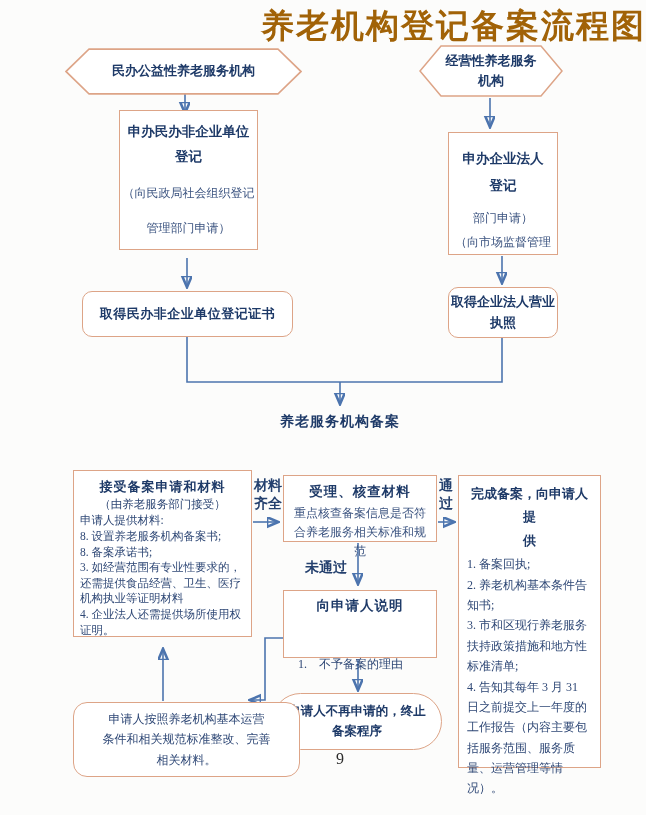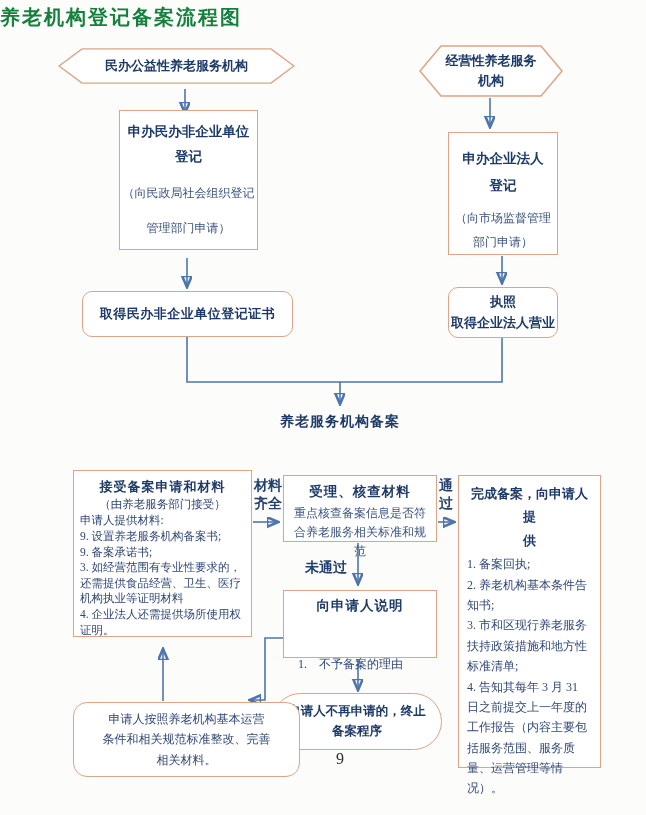--- a/index.html
+++ b/index.html
@@ -3,22 +3,22 @@
 <meta charset="utf-8">
 <style>
   html,body{margin:0;padding:0;background:#e8e8e8;}
   #canvas{
     position:relative;width:646px;height:815px;margin:0 auto;
     background:#fcfcfb;overflow:hidden;
     font-family:"Liberation Serif","DejaVu Serif",serif;
   }
   .abs{position:absolute;box-sizing:border-box;}
   #page-title{
-    top:4px;left:0;width:646px;text-align:left;
-    font-size:20px;font-weight:bold;color:#15803d;letter-spacing:2px;margin:0;
+    top:4px;left:0;width:646px;text-align:right;
+    font-size:33px;font-weight:bold;color:#a16207;letter-spacing:2px;margin:0;
   }
   .connectors{position:absolute;top:0;left:0;}
   .connectors path{stroke:#4c74ae;stroke-width:1.6;fill:none;}
   
   .hex{display:flex;align-items:center;justify-content:center;text-align:center;}
   .hex svg{position:absolute;top:0;left:0;width:100%;height:100%;}
   .hex polygon{fill:#ffffff;stroke:#dda487;stroke-width:1.5;}
   .hex .lbl{position:relative;font-weight:bold;color:#1e3a68;font-size:13px;line-height:1.55;}
   
   .node{background:#ffffff;border:1.5px solid #dda487;color:#1e3a68;}
@@ -56,21 +56,21 @@
   #explain-box{left:283px;top:590px;width:154px;height:68px;padding:6px 4px 0 14px;}
   #explain-box .ttl{font-size:13.5px;margin-right:10px;letter-spacing:1px;}
   #explain-box .body{font-size:12px;line-height:1.55;margin-top:3px;white-space:pre-wrap;color:#2f4876;}
   #terminate-box{left:272px;top:693px;width:170px;height:57px;}
   #terminate-box .ttl{font-size:12.5px;font-weight:bold;line-height:1.55;}
   #rework-box{left:73px;top:702px;width:227px;height:75px;}
   #rework-box .body{font-size:12px;line-height:1.7;color:#2f4876;text-align:center;}
   #label-materials{left:254px;top:477px;width:30px;}
   #label-pass{left:439px;top:477px;width:15px;}
   #label-fail{left:305px;top:559px;width:50px;}
-  #hex-private{left:58px;top:48px;width:237px;height:36px;}
+  #hex-private{left:65px;top:48px;width:237px;height:47px;}
   #hex-commercial{left:419px;top:45px;width:144px;height:52px;}
   #filing-label{left:240px;top:413px;width:200px;}
   #page-number{left:300px;top:750px;width:80px;}
 </style>
 </head>
 <body>
 
 <div id="canvas">
 
   <svg class="connectors" width="646" height="815" viewBox="0 0 646 815">
@@ -122,45 +122,45 @@
       <div>管理部门申请）</div>
     </div>
   </div>
 
   <div id="apply-corporate" class="abs node">
     <div class="ttl">
       <div>申办企业法人</div>
       <div>登记</div>
     </div>
     <div class="note">
+      <div>部门申请）</div>
       <div>（向市场监督管理</div>
-      <div>部门申请）</div>
     </div>
   </div>
 
   <div id="obtain-private" class="abs node rounded center">
     <div class="ttl">取得民办非企业单位登记证书</div>
   </div>
 
   <div id="obtain-corporate" class="abs node rounded center">
     <div class="ttl">
+      <div>取得企业法人营业</div>
       <div>执照</div>
-      <div>取得企业法人营业</div>
     </div>
   </div>
 
   <div id="filing-label" class="abs">养老服务机构备案</div>
 
   <div id="accept-box" class="abs node">
     <div class="ttl">接受备案申请和材料</div>
     <div class="sub">（由养老服务部门接受）</div>
     <div class="body">
       <div>申请人提供材料:</div>
-      <div>9. 设置养老服务机构备案书;</div>
-      <div>9. 备案承诺书;</div>
+      <div>8. 设置养老服务机构备案书;</div>
+      <div>8. 备案承诺书;</div>
       <div>3. 如经营范围有专业性要求的，还需提供食品经营、卫生、医疗机构执业等证明材料</div>
       <div>4. 企业法人还需提供场所使用权证明。</div>
     </div>
   </div>
 
   <div id="label-materials" class="abs edge-label">材料齐全</div>
 
   <div id="review-box" class="abs node">
     <div class="ttl">受理、核查材料</div>
     <div class="body">重点核查备案信息是否符合养老服务相关标准和规范</div>

